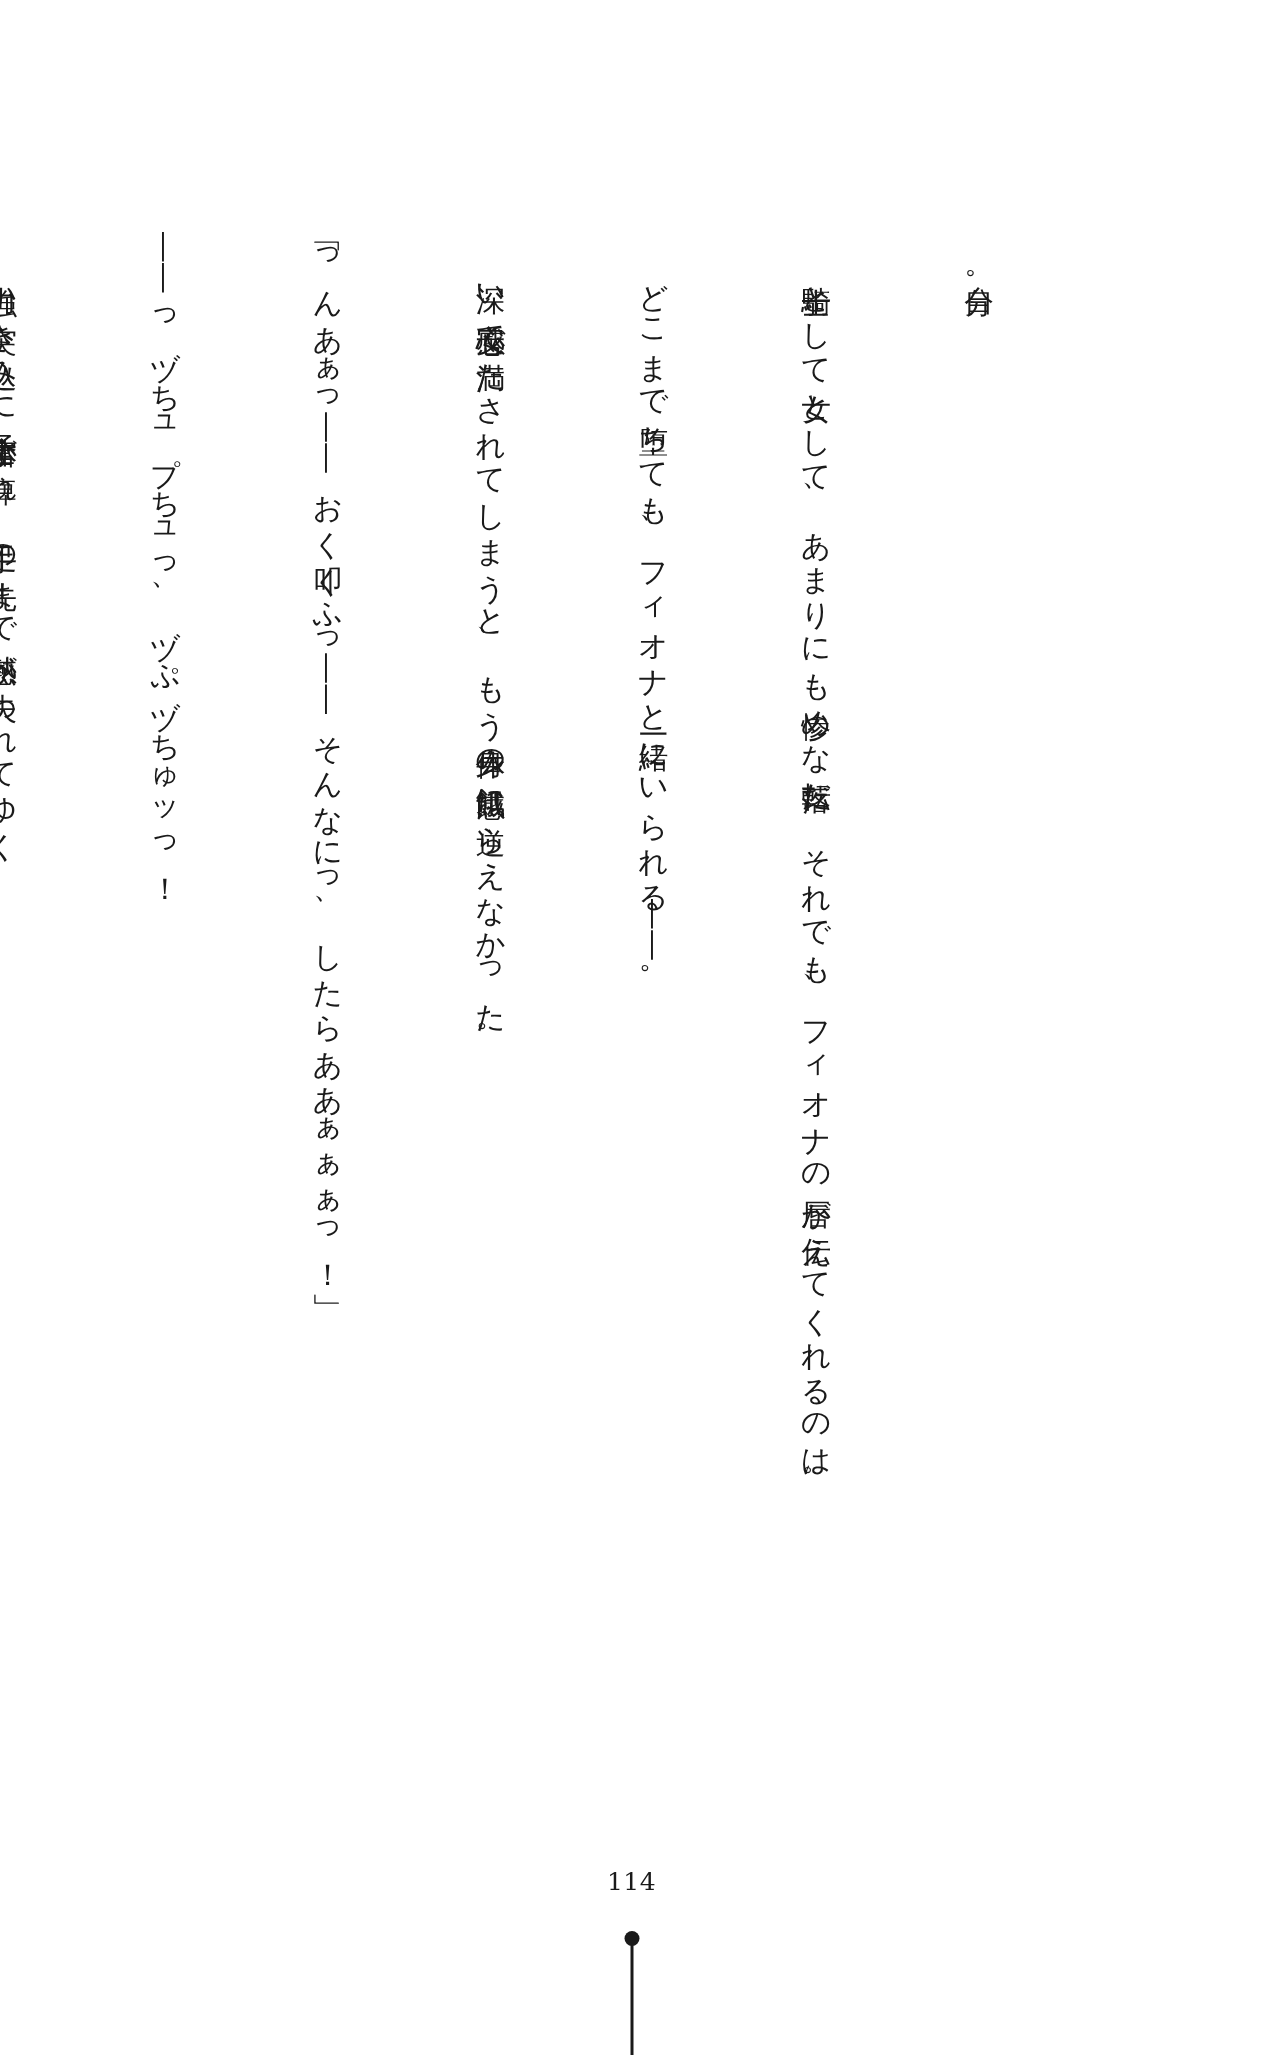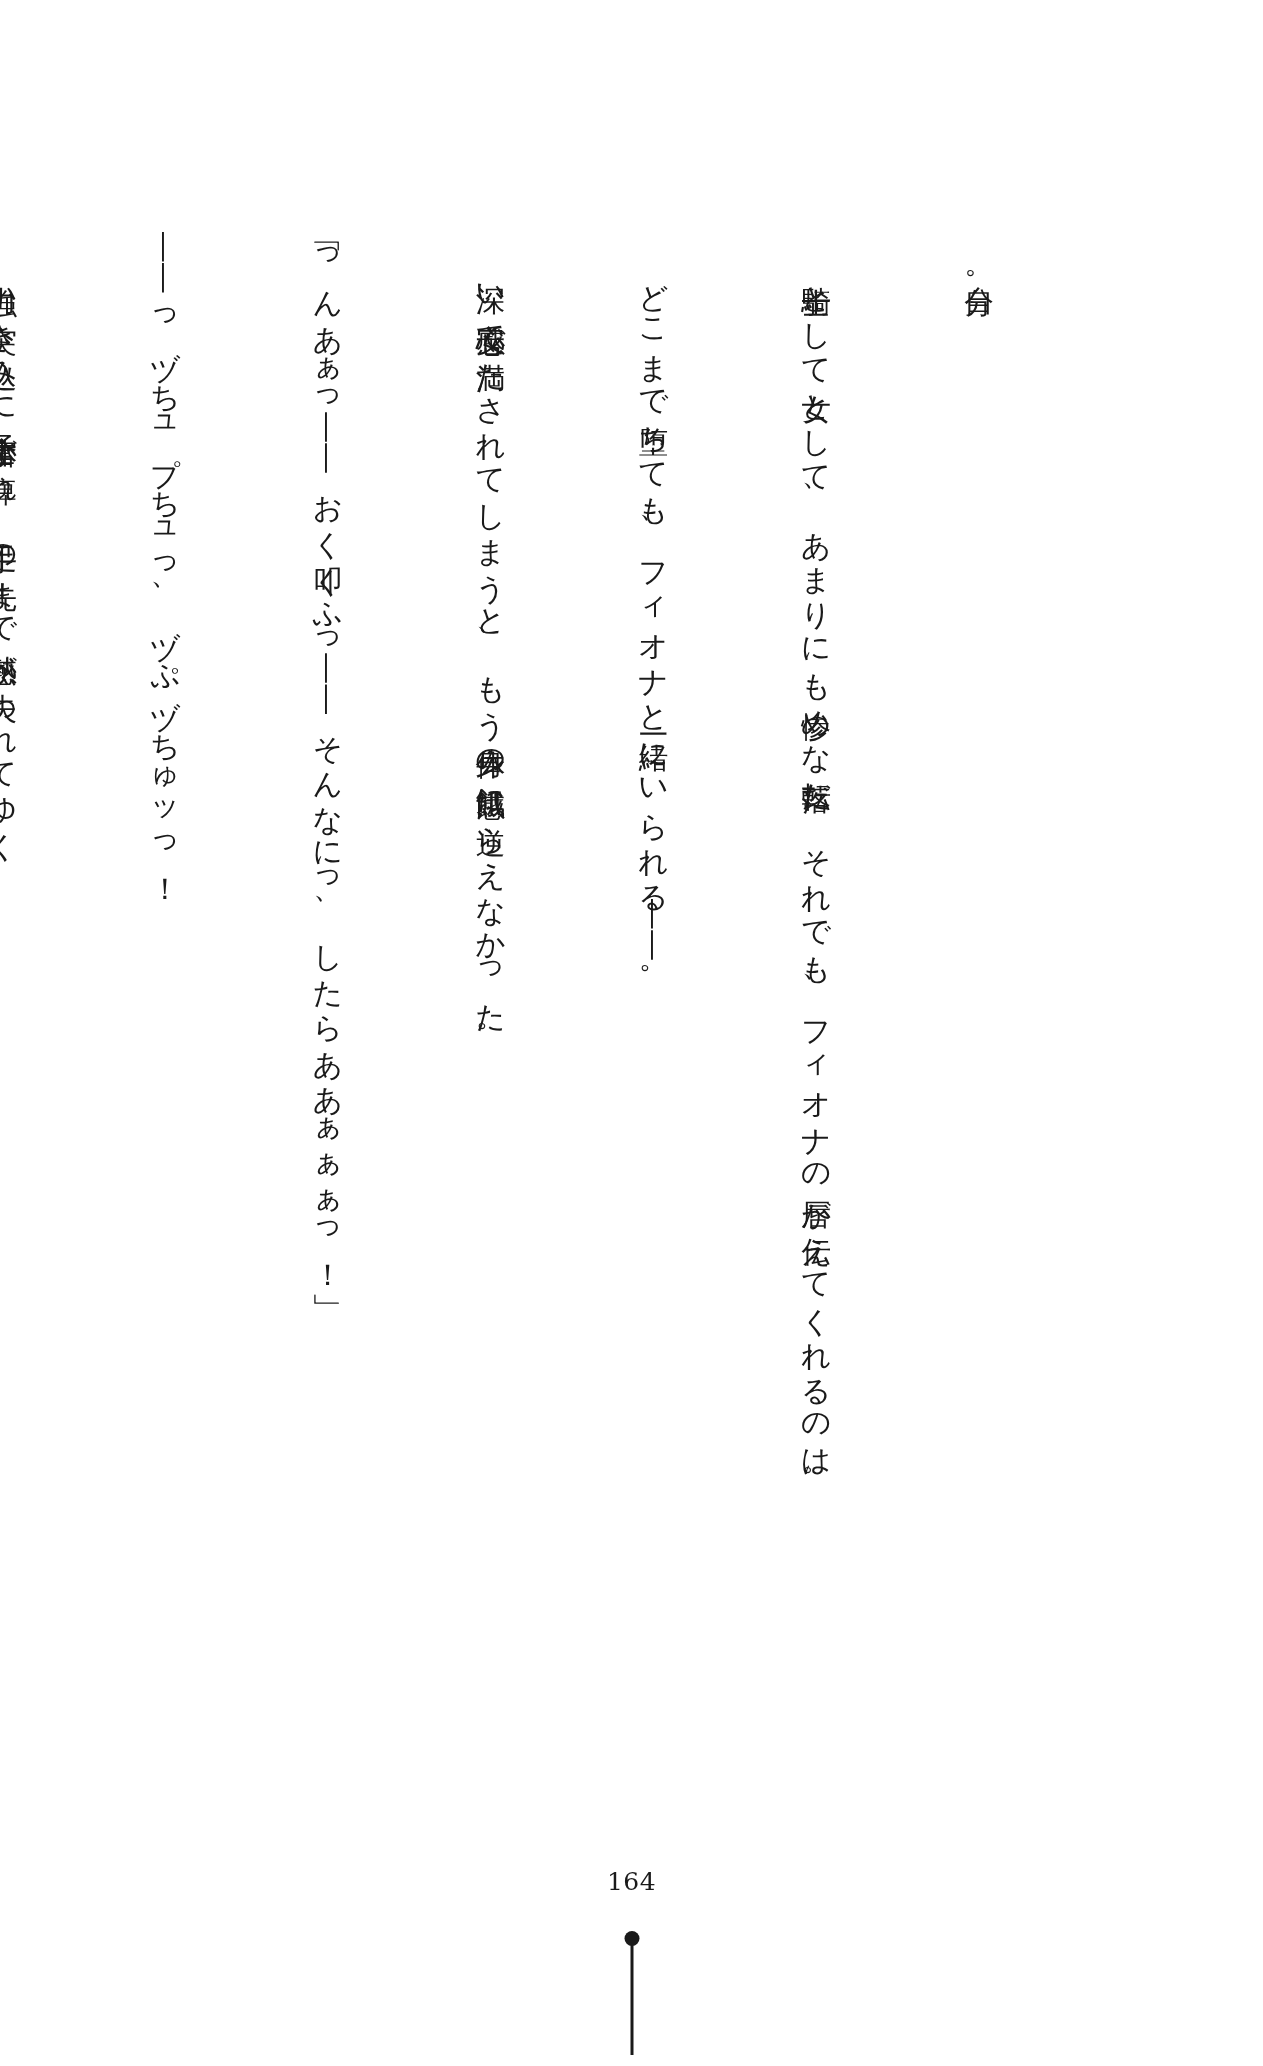--- a/index.html
+++ b/index.html
@@ -108,20 +108,20 @@
     
     
     
     
     
     
     
     
   </div>
 
-  <div id="page-number">164</div>
+  <div id="page-number">114</div>
 
   <div id="binding-mark">
     <div class="dot"></div>
     <div class="stem"></div>
   </div>
 
 </div>
 
 </body></html>

